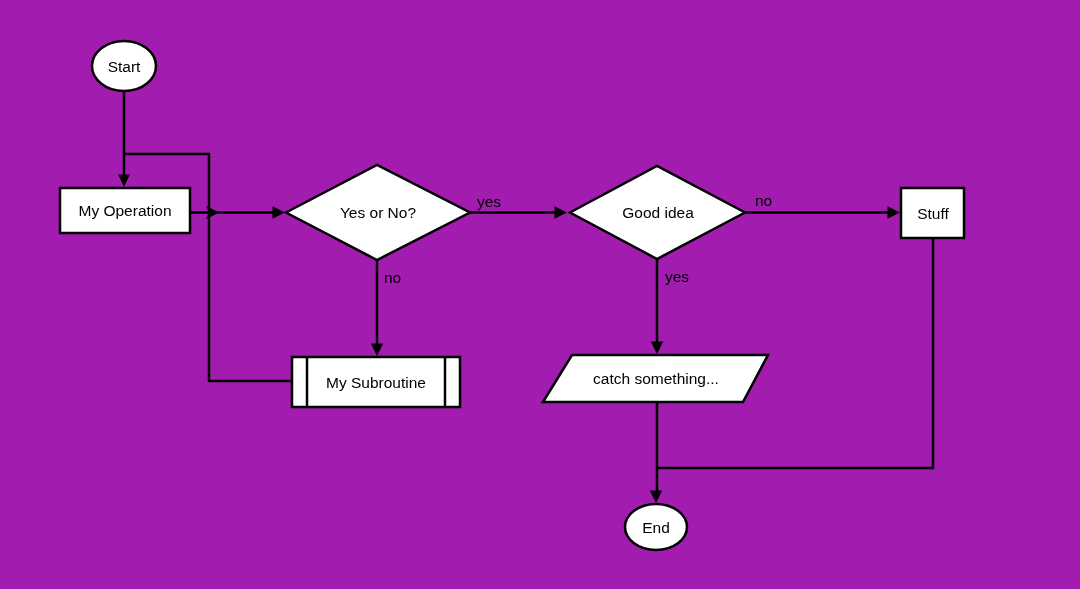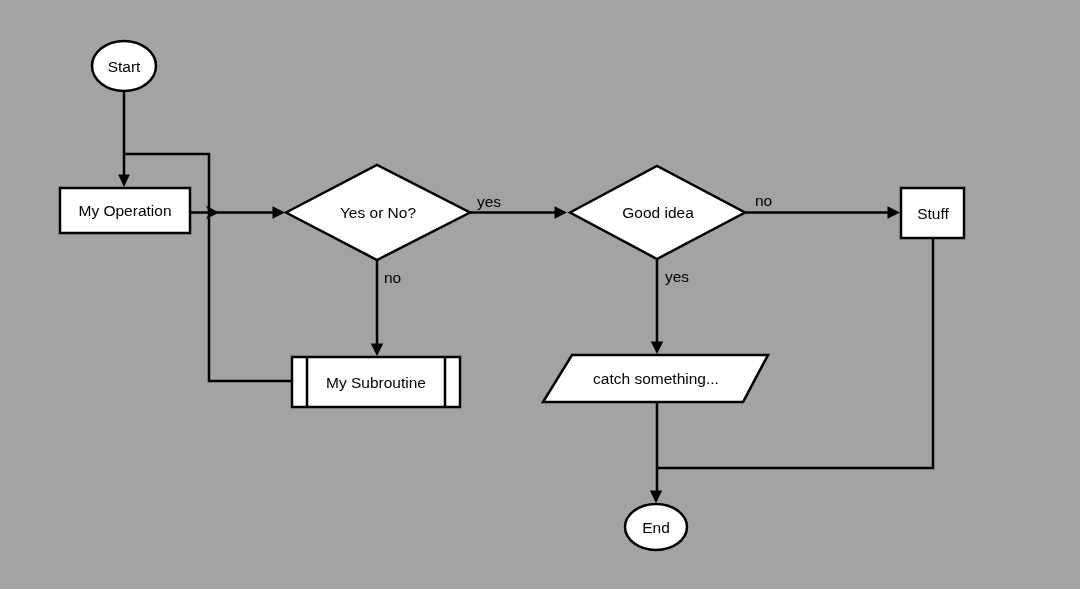--- a/index.html
+++ b/index.html
@@ -4,21 +4,21 @@
 <style>
   html, body {
     margin: 0;
     padding: 0;
     background: #ffffff;
   }
   .canvas {
     position: relative;
     width: 1080px;
     height: 589px;
-    background: #a3a3a3;
+    background: #a21caf;
     overflow: hidden;
   }
   svg {
     display: block;
   }
   .edge {
     fill: none;
     stroke: #000000;
     stroke-width: 2.5;
   }

